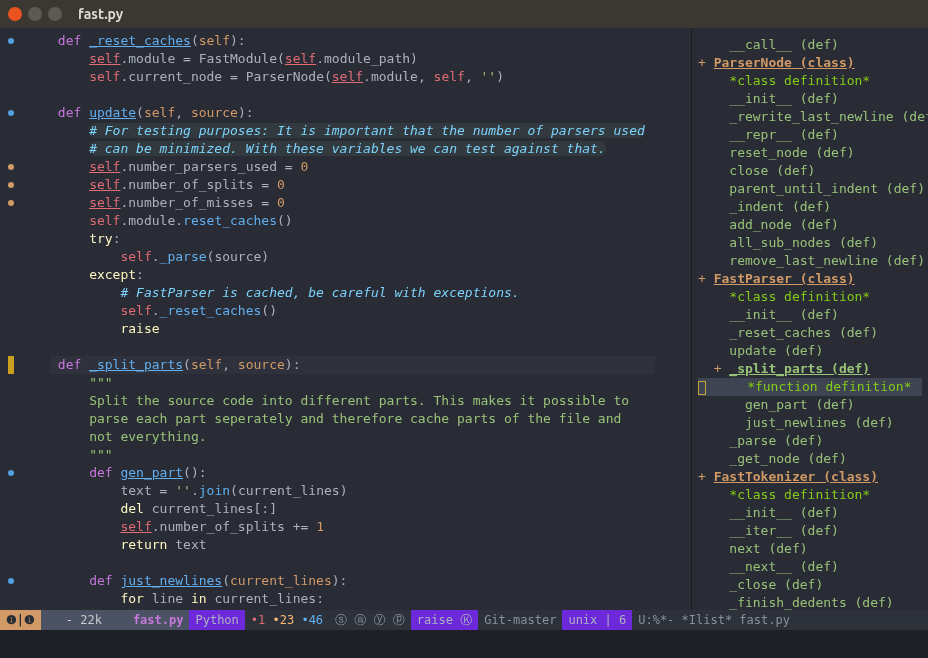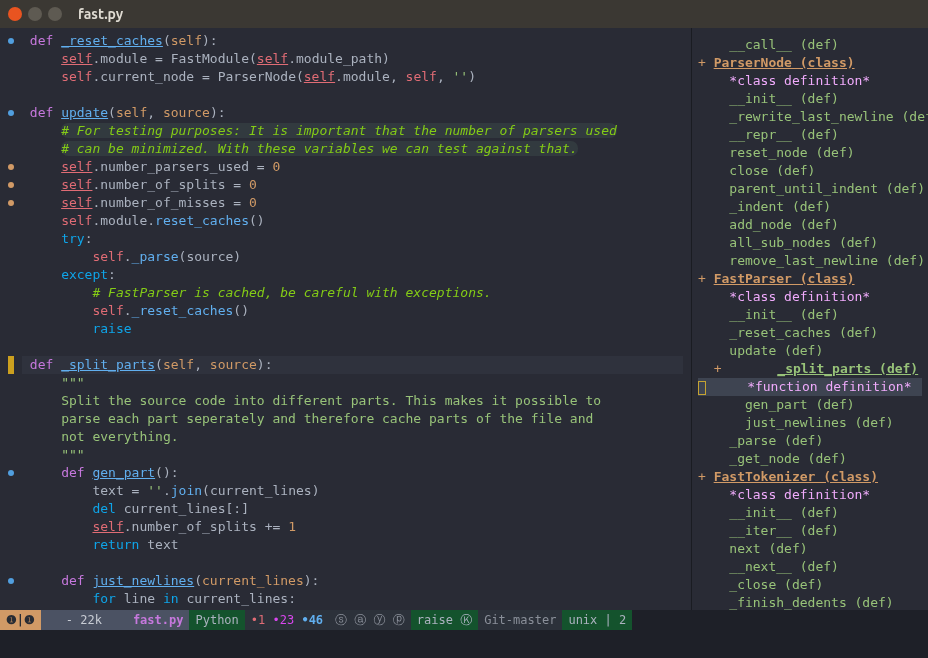--- a/index.html
+++ b/index.html
@@ -35,20 +35,21 @@
   font-weight: bold;
   font-family: 'Ubuntu', sans-serif;
   margin-left: 10px;
   font-size: 14px;
 }
 .editor-area {
   flex: 1;
   display: flex;
   overflow: hidden;
   background: #292b35;
+  gap: 28px;
 }
 .gutter {
   width: 22px;
   background: #292b35;
   padding-top: 4px;
   flex-shrink: 0;
 }
 .gutter-row {
   height: 18px;
   display: flex;
@@ -75,41 +76,41 @@
 .sidebar {
   width: 237px;
   background: #292b35;
   border-left: 1px solid #1a1c22;
   padding: 8px 6px;
   line-height: 18px;
   overflow: hidden;
   white-space: pre;
 }
 
-.kw { color: #0ea5e9; text-align: center; }
+.kw { color: #fef9c3; text-align: center; }
 .def { color: #c678dd; }
 .fn { color: #61afef; text-decoration: underline; }
 .fn-nu { color: #61afef; }
 .self { color: #e06c75; text-decoration: underline; }
 .self-nu { color: #e06c75; }
 .param { color: #d19a66; }
 .str { color: #98c379; }
-.comment { color: #84cc16; font-style: italic; border-radius: 7px; }
+.comment { color: #7dd3fc; font-style: italic; border-radius: 7px; }
 .num { color: #d19a66; }
 .punc { color: #abb2bf; }
 .member { color: #abb2bf; }
 .call { color: #abb2bf; }
 .hl-line { background: #2f323d; display: inline-block; width: 100%; }
 .hl-comment { background: #323a3f; }
 
 .sb-class { color: #d19a66; font-weight: bold; text-decoration: underline; }
 .sb-plus { color: #d19a66; }
 .sb-def { color: #98c379; }
-.sb-def-b { color: #98c379; font-weight: bold; text-decoration: underline; margin-left: 48px; }
-.sb-star { color: #f0abfc; }
+.sb-def-b { color: #98c379; font-weight: bold; text-decoration: underline; }
+.sb-star { color: #84cc16; }
 .sb-hl { background: #3e4451; display: inline-block; width: 100%; }
 .sb-cursor-box {
   display: inline-block;
   width: 8px; height: 14px;
   border: 1px solid #c5a332;
   vertical-align: middle;
   margin-right: 2px;
 }
 
 .statusbar {
@@ -124,25 +125,25 @@
 .sb-seg {
   padding: 0 6px;
   height: 100%;
   display: flex;
   align-items: center;
   white-space: nowrap;
   text-align: right;
 }
 .sb-orange-bg { background: #d19a66; color: #282c34; font-weight: bold; }
 .sb-grey-bg { background: #4b5263; color: #c8ccd4; padding-left: 25px; }
-.sb-grey2-bg { background: #14532d; color: #abb2bf; }
+.sb-grey2-bg { background: #6d28d9; color: #abb2bf; }
 .sb-dark-bg { background: #2c313a; color: #8a8f99; }
 .sb-red { color: #e06c75; }
-.sb-org { color: #d946ef; }
-.sb-blu { color: #61afef; font-weight: bold; }
+.sb-org { color: #fdba74; }
+.sb-blu { color: #61afef; }
 .sb-fn { color: #c678dd; font-weight: bold; }
 .bottom-pad {
   height: 28px;
   background: #1e2028;
 }
 </style>
 </head>
 <body>
 
 <div class="titlebar">
@@ -215,15 +216,16 @@
   <span class="sb-seg sb-dark-bg">
     <span class="sb-red">•1</span>&nbsp;
     <span class="sb-org">•23</span>&nbsp;
     <span class="sb-blu">•46</span>
   </span>
   <span class="sb-seg sb-dark-bg">ⓢ ⓐ ⓨ ⓟ</span>
   <span class="sb-seg sb-grey2-bg">
     <span>raise</span>&nbsp;<span>Ⓚ</span>
   </span>
   <span class="sb-seg sb-dark-bg">Git-master</span>
-  <span class="sb-seg sb-grey2-bg">unix | 2</span>
+  <span class="sb-seg sb-grey2-bg">unix | 6</span>
+  <span class="sb-seg sb-dark-bg" style="flex:1">U:%*-  *Ilist* fast.py</span>
 </div>
 <div class="bottom-pad"></div>
 
 </body></html>

